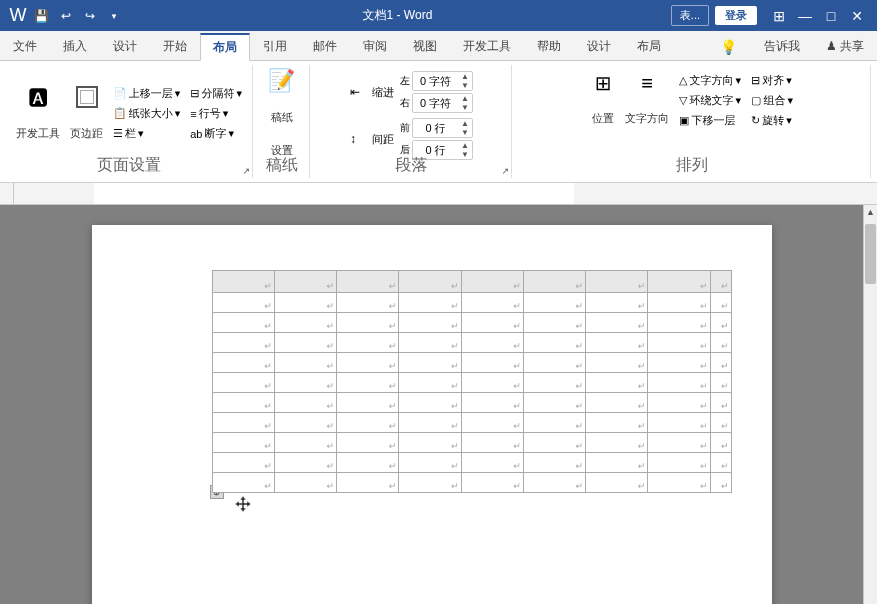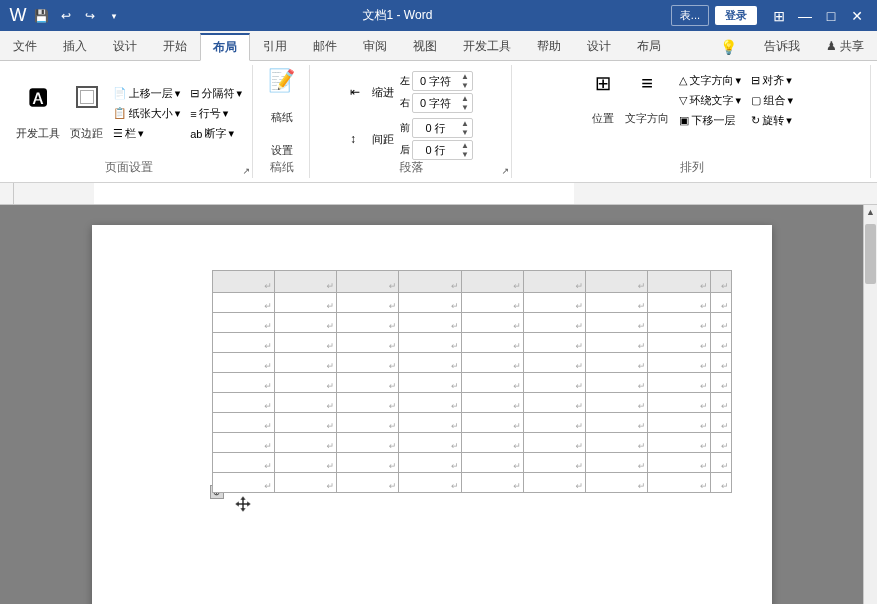--- a/index.html
+++ b/index.html
@@ -24,21 +24,21 @@
     .title-badge { background: #2b579a; border: 1px solid rgba(255,255,255,0.5); padding: 2px 8px; border-radius: 2px; font-size: 11px; margin-right: 4px; }
 
     
     .ribbon { background: #f3f3f3; border-bottom: 1px solid #d1d1d1; }
     .ribbon-tabs { display: flex; background: #f3f3f3; border-bottom: 1px solid #c8c8c8; height: 30px; align-items: flex-end; }
     .ribbon-tab { padding: 5px 12px; font-size: 12px; cursor: pointer; color: #444; border-top: 1px solid transparent; border-left: 1px solid transparent; border-right: 1px solid transparent; height: 28px; display: flex; align-items: center; }
     .ribbon-tab.active { background: white; border-top: 2px solid #2b579a; border-left: 1px solid #c8c8c8; border-right: 1px solid #c8c8c8; border-bottom: 1px solid white; color: #2b579a; font-weight: bold; margin-bottom: -1px; }
 
     .ribbon-content { background: white; padding: 4px 6px; display: flex; align-items: stretch; gap: 2px; min-height: 85px; }
     .ribbon-group { display: flex; flex-direction: column; align-items: center; padding: 2px 6px; border-right: 1px solid #e0e0e0; position: relative; min-width: 50px; }
-    .ribbon-group-label { font-size: 12px; color: #666; position: absolute; bottom: 2px; white-space: nowrap; }
+    .ribbon-group-label { font-size: 16px; color: #666; position: absolute; bottom: 2px; white-space: nowrap; }
     .ribbon-group-expand { position: absolute; bottom: 2px; right: 2px; font-size: 9px; color: #555; cursor: pointer; }
     .ribbon-group-content { display: flex; align-items: center; flex: 1; gap: 2px; padding-bottom: 16px; }
     
     .rb-btn { display: flex; flex-direction: column; align-items: center; justify-content: center; padding: 2px 4px; cursor: pointer; border-radius: 2px; min-width: 32px; }
     .rb-btn .icon { font-size: 20px; line-height: 1; }
     .rb-btn .label { font-size: 11px; color: #333; margin-top: 18px; white-space: nowrap; }
     
     .rb-btn-sm { display: flex; align-items: center; padding: 2px 4px; cursor: pointer; border-radius: 2px; font-size: 11px; white-space: nowrap; gap: 2px; }
     
     .rb-col { display: flex; flex-direction: column; gap: 1px; }

